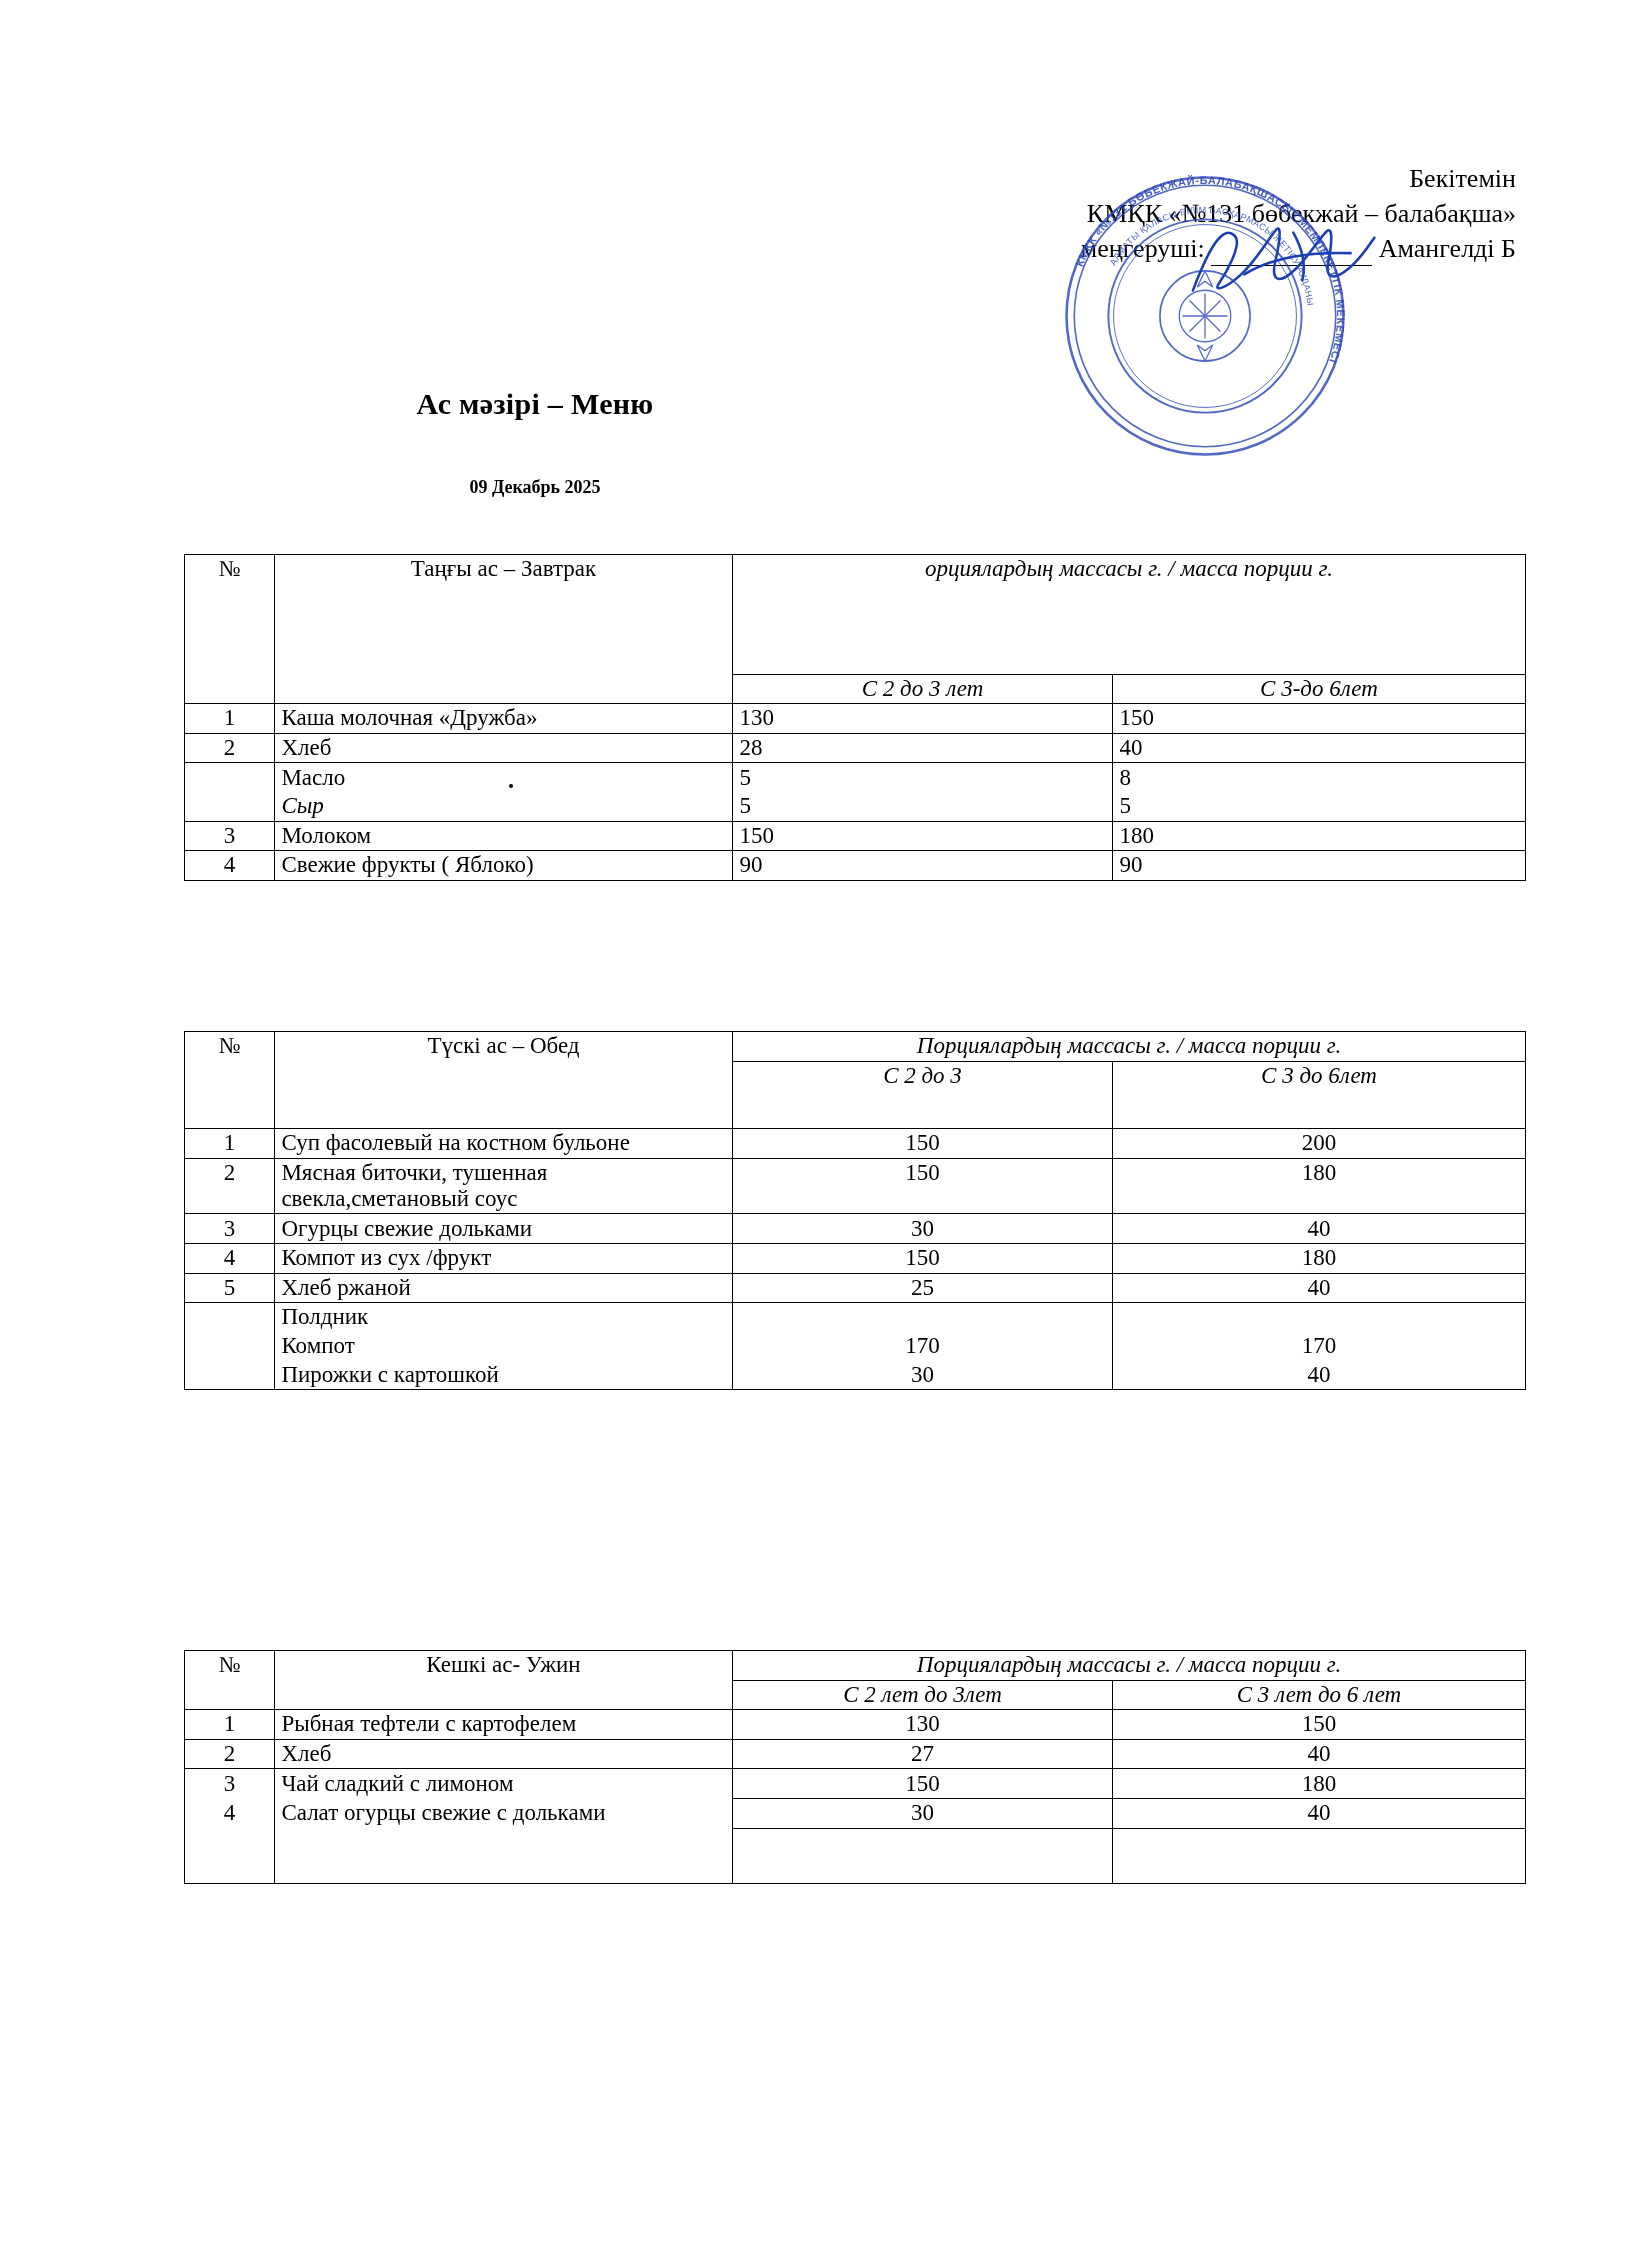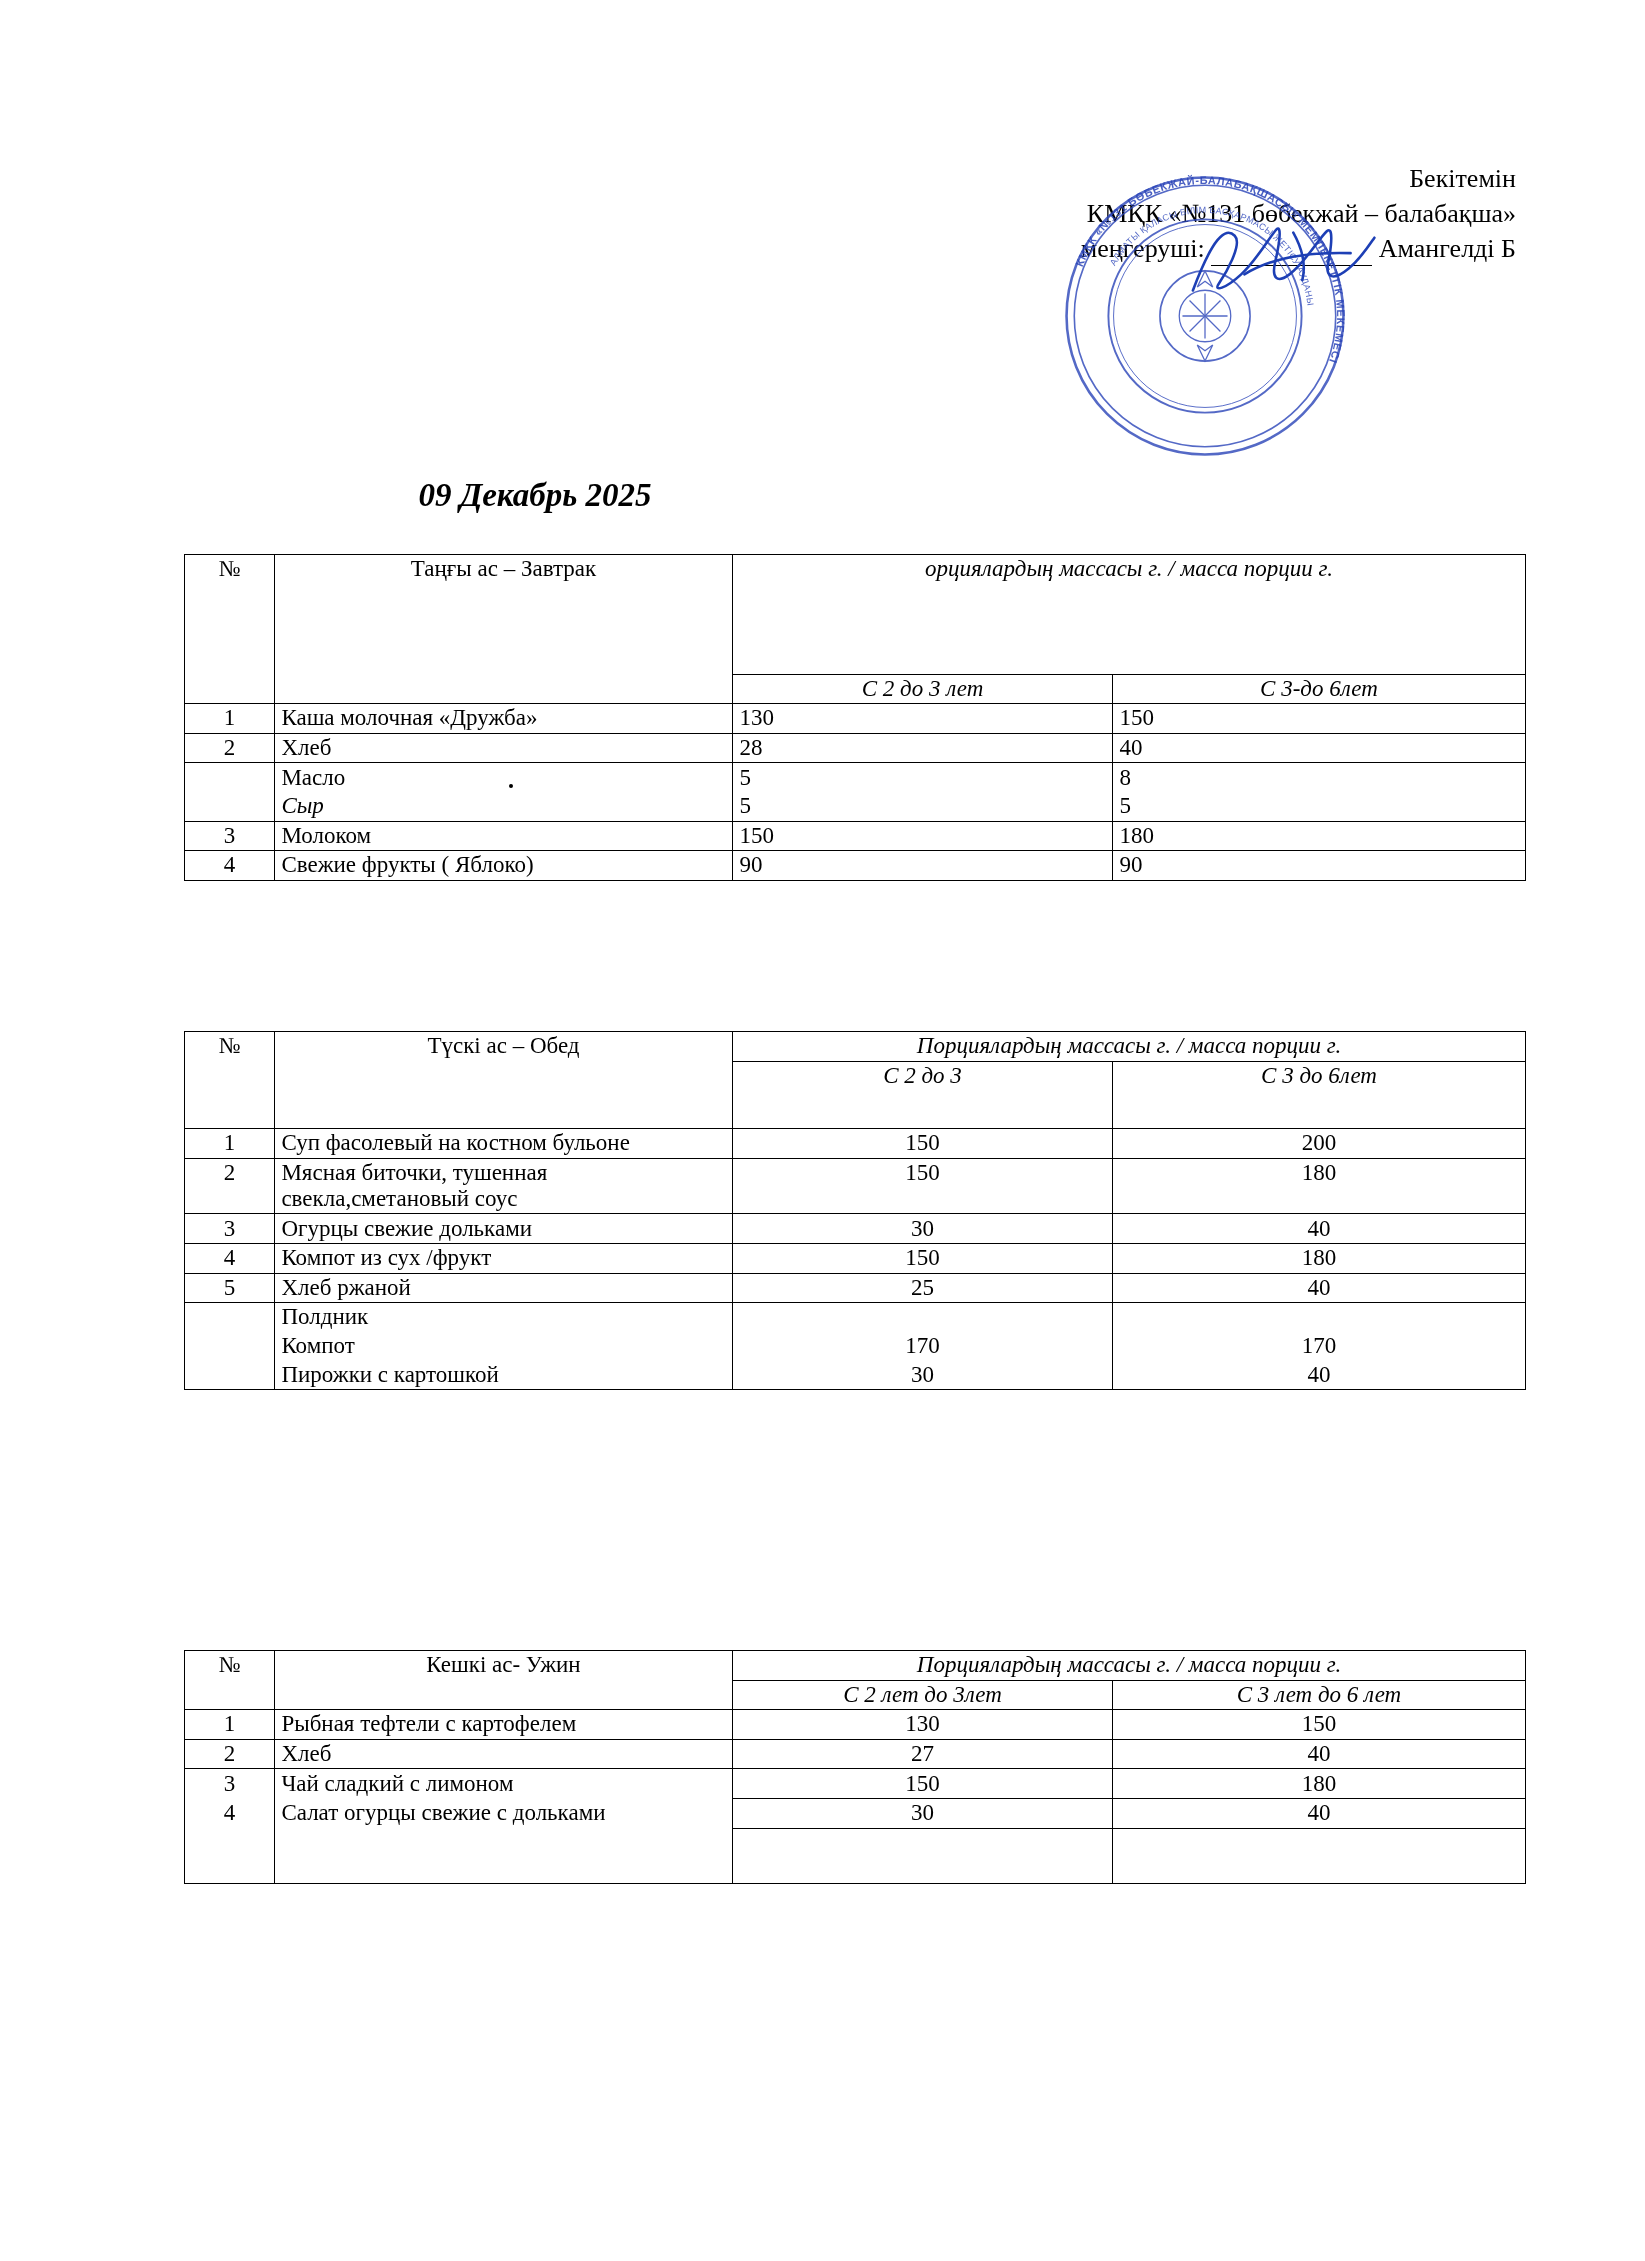--- a/index.html
+++ b/index.html
@@ -74,23 +74,22 @@
     font-size: 30px;
     font-weight: bold;
     letter-spacing: 0.3px;
   }
   .doc-date {
     position: absolute;
     top: 477px;
     left: 0;
     width: 1070px;
     text-align: center;
-    font-size: 33px;
-    font-weight: bold;
-    font-style: italic;
+    font-size: 18px;
+    font-weight: bold;
   }
 
   
   table.menu {
     position: absolute;
     border-collapse: collapse;
     table-layout: fixed;
     background: #fff;
   }
   table.menu td, table.menu th {
@@ -186,20 +185,21 @@
   </svg>
 
   <svg class="signature" viewBox="0 0 320 150">
     <g fill="none" stroke="#1d3fb5" stroke-width="4" stroke-linecap="round">
       <path d="M 20 120 C 50 40, 70 20, 85 35 C 98 48, 70 95, 60 110 C 52 122, 70 118, 95 95 C 120 72, 140 35, 150 25 C 158 18, 155 45, 148 75 C 142 100, 150 110, 170 95 C 195 76, 215 40, 228 28 C 238 19, 236 48, 230 78 C 226 100, 238 106, 262 86 C 282 69, 295 48, 302 38"></path>
       <path d="M 100 95 C 140 70, 200 60, 265 62"></path>
       <path d="M 176 30 C 190 55, 196 80, 190 104"></path>
     </g>
   </svg>
 
+  <div class="doc-title">Ас мәзірі – Меню</div>
   <div class="doc-date">09  Декабрь  2025</div>
 
   <table class="menu" id="table-breakfast">
     <colgroup>
       <col class="col-num">
         <col class="col-dish">
         <col class="col-p1">
         <col class="col-p2">
     </colgroup>
     <tbody>

